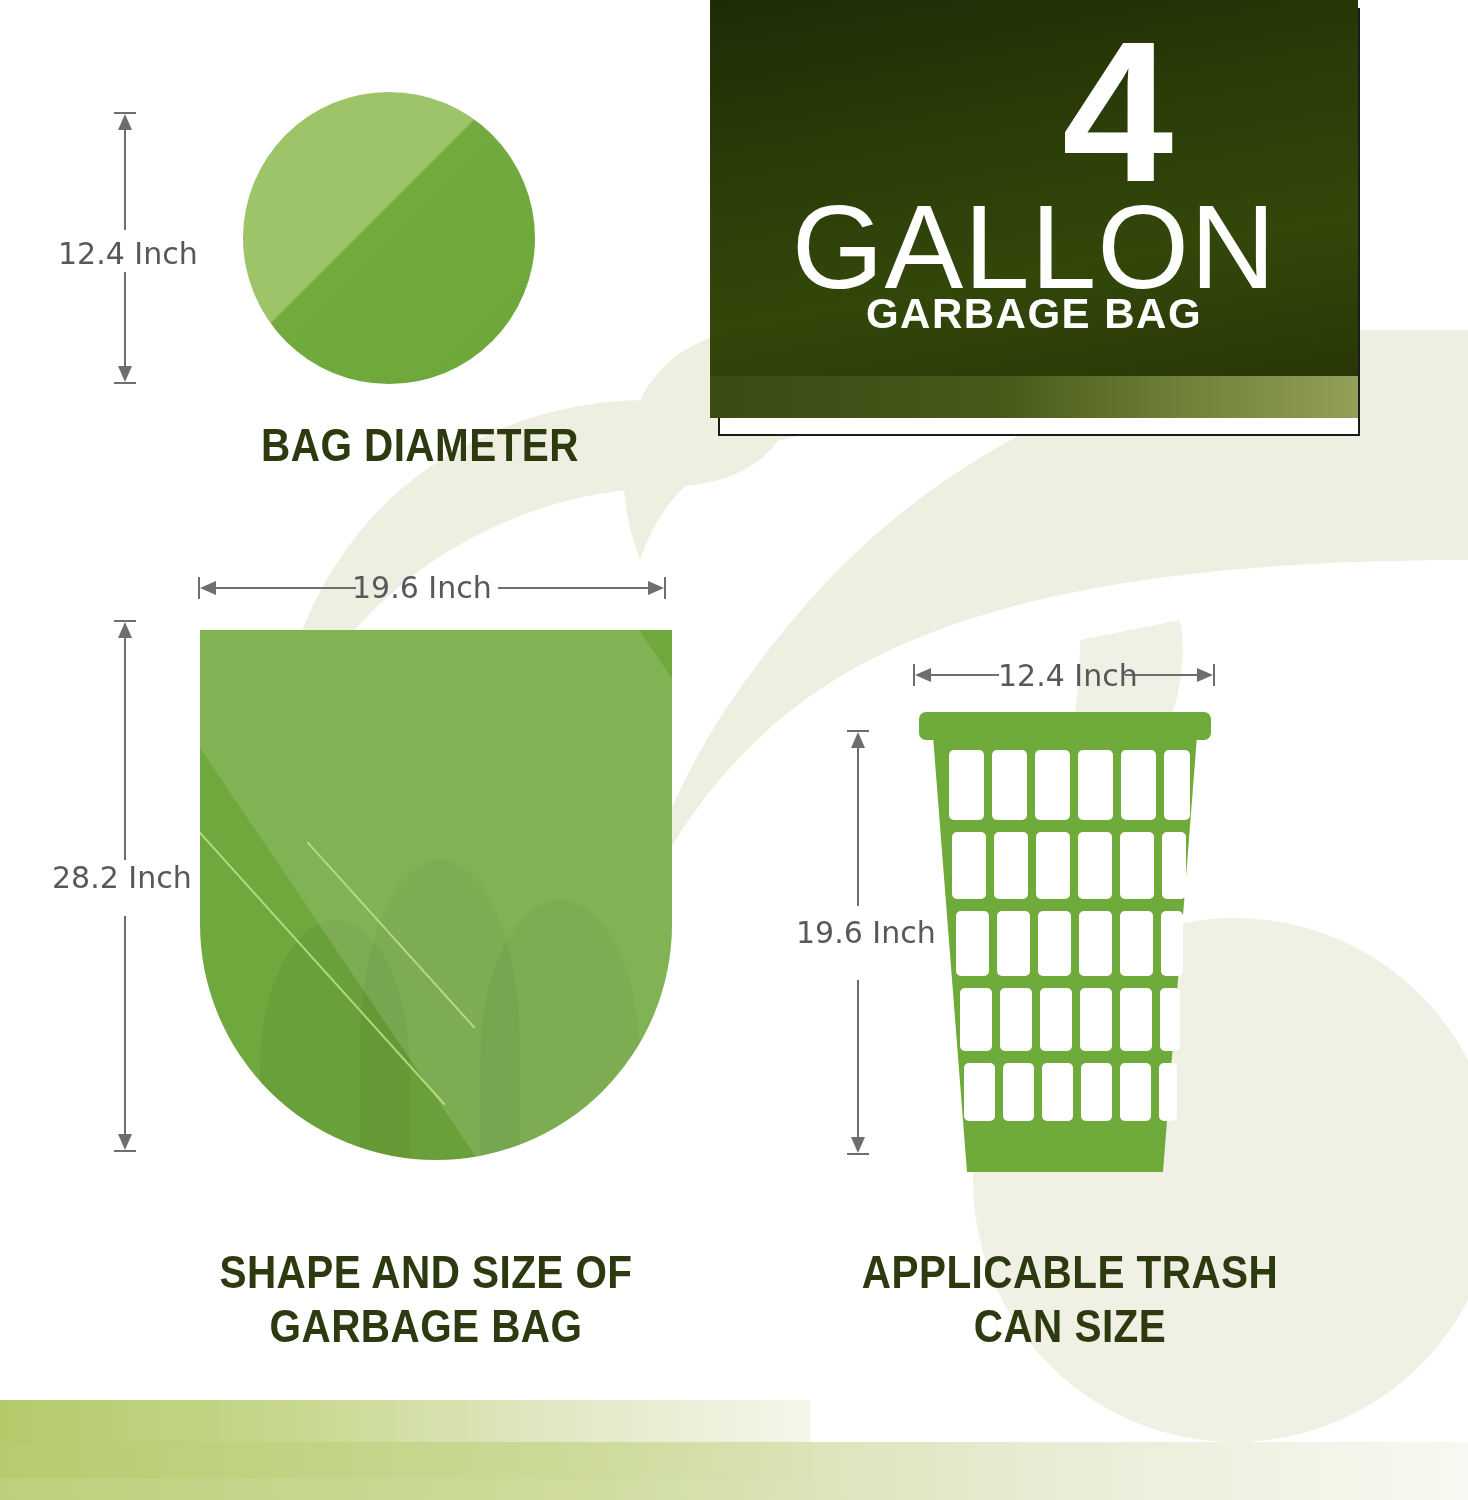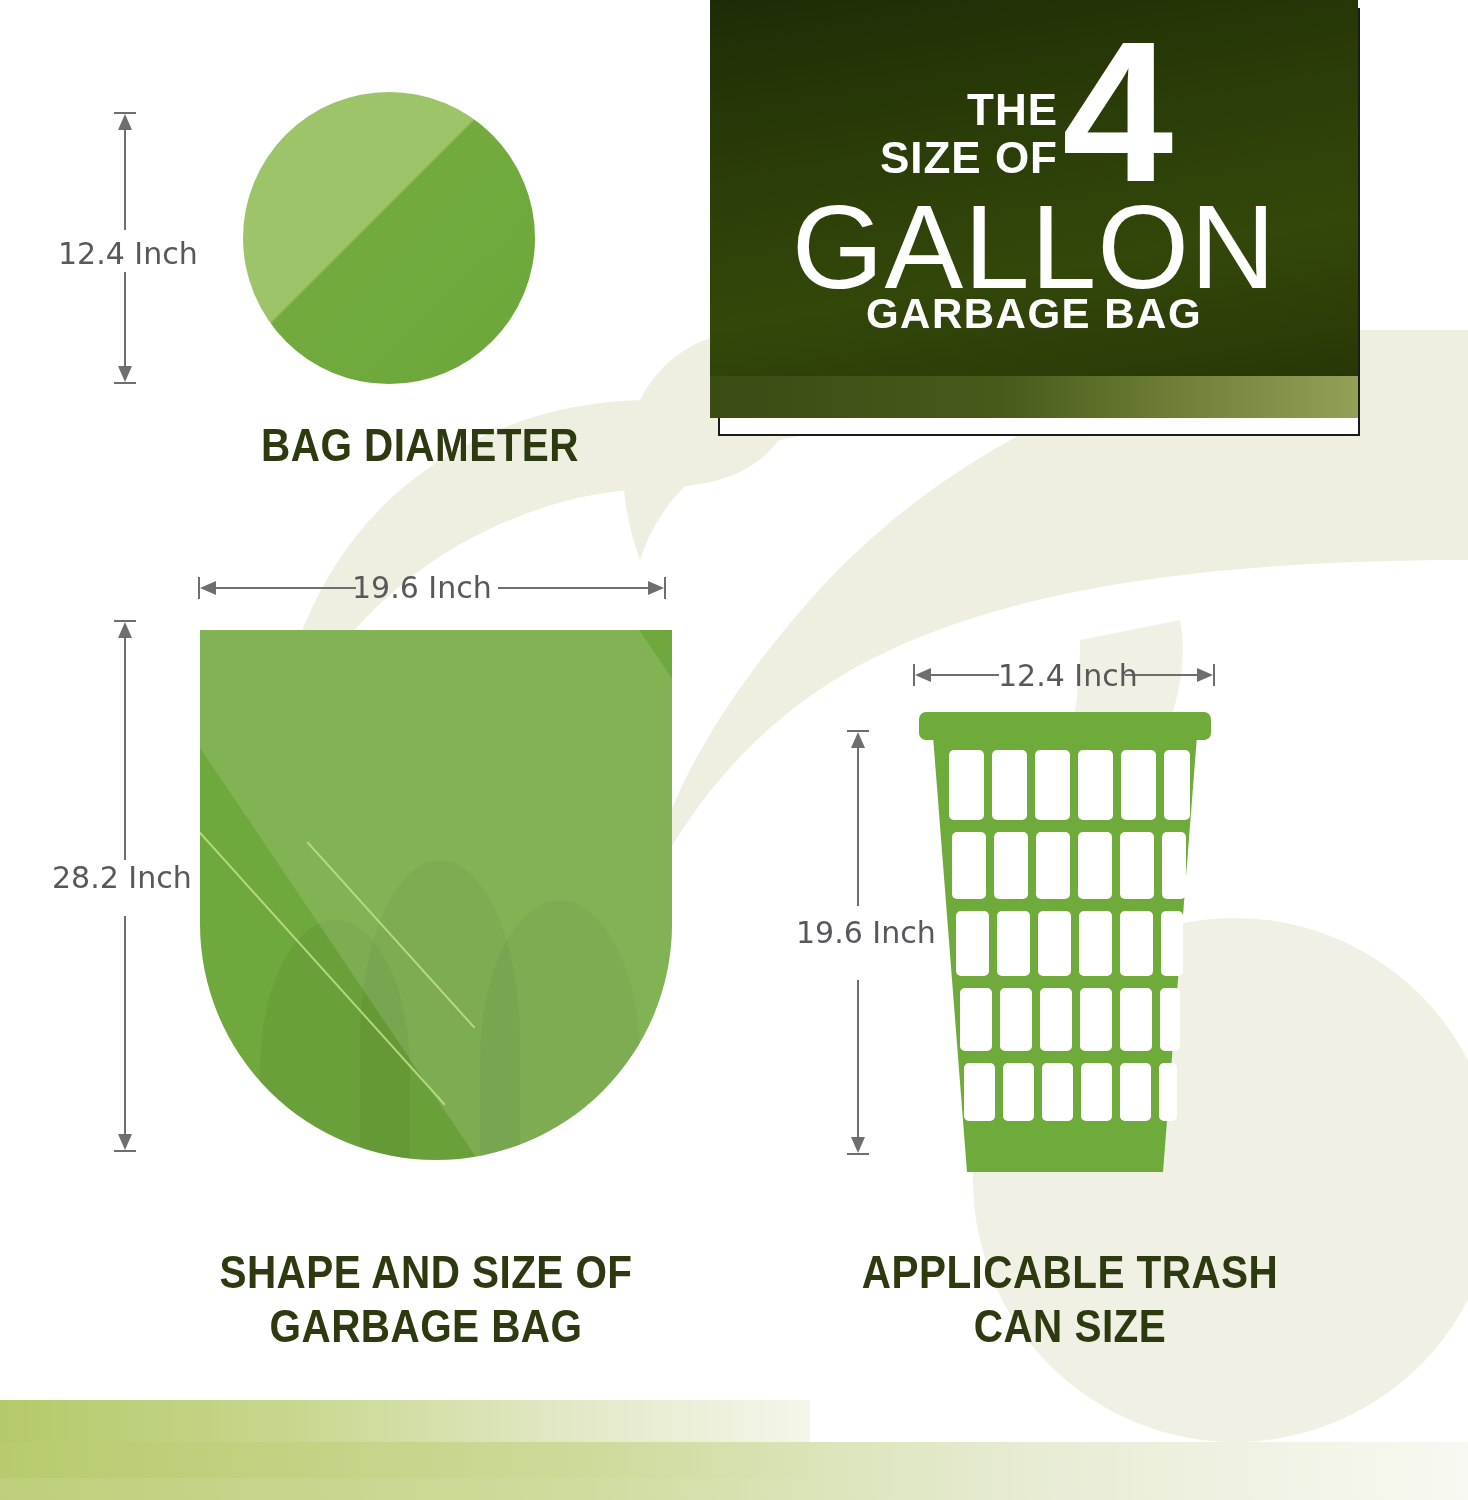--- a/index.html
+++ b/index.html
@@ -419,24 +419,20 @@
 
     <div class="caption" style="left:790px; top:1245px; width:560px;">
       <div>APPLICABLE TRASH</div>
       <div>CAN SIZE</div>
     </div>
   </div>
 
   <div id="header-outline"></div>
   <div id="header-body">
     <div id="header-text-block">
-      <div class="h-the-size">
-        <span class="h-the">THE</span>
-        <span class="h-sizeof">SIZE OF</span>
-      </div>
       <div class="h-num">4</div>
       <div class="h-gallon">GALLON</div>
       <div class="h-sub">GARBAGE BAG</div>
     </div>
     <div id="header-strip"></div>
   </div>
 
   <div id="bottom-bar-a"></div>
   <div id="bottom-bar-b"></div>
 

